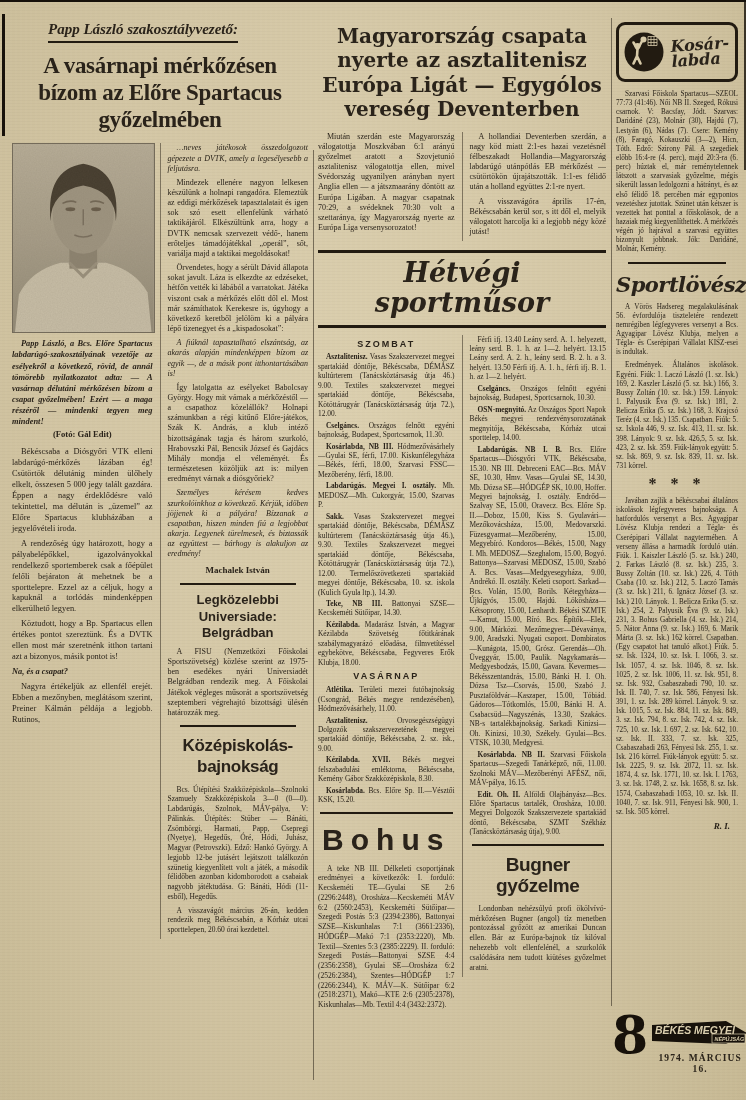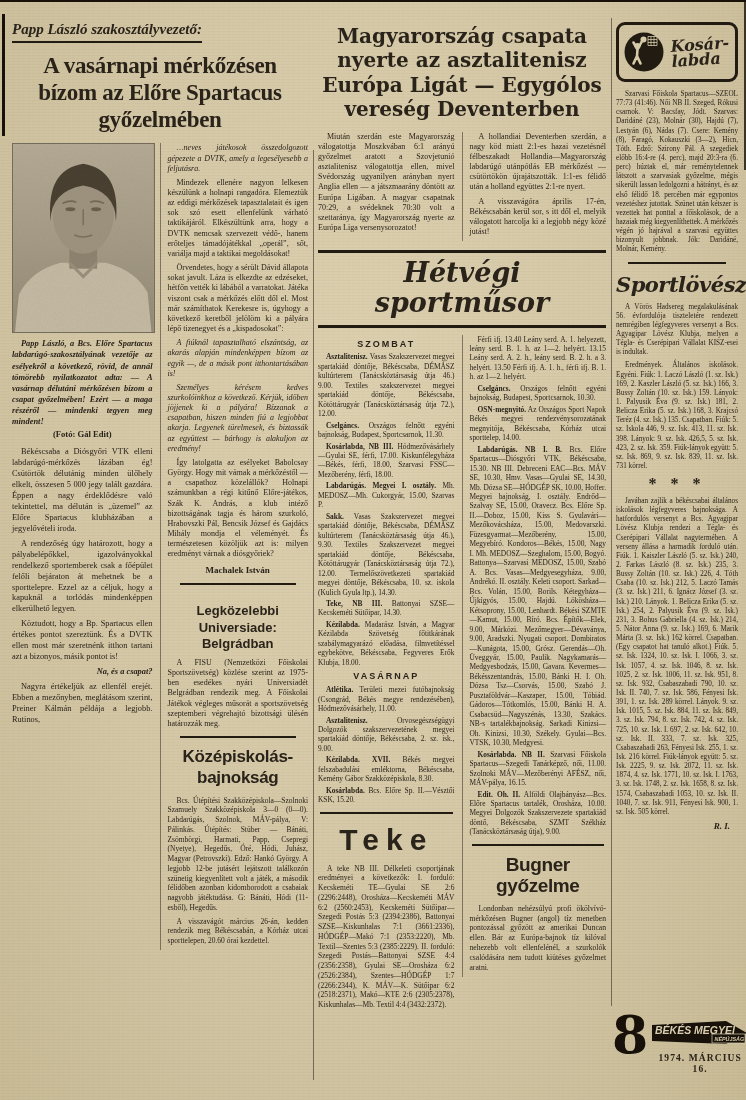--- a/index.html
+++ b/index.html
@@ -23,31 +23,31 @@
 
   .cols{display:flex;align-items:flex-start;}
   .cols .col{flex:1 1 0;min-width:0;}
   .cols .col + .col{border-left:1px solid rgba(40,32,22,.5);padding-left:7px;margin-left:7px;}
 
   p{margin:0 0 4px;text-align:justify;text-indent:9px;}
   .hr{border:0;border-top:2px solid #221b11;margin:7px 12px;}
   .hr-wide{border:0;border-top:2px solid #221b11;margin:7px 2px;}
 
   .kicker{font:italic bold 15px/1.2 "Liberation Serif",serif;border-bottom:2px solid #221b11;
-    padding-bottom:3px;margin-bottom:7px;display:inline-block;}
+    padding-bottom:3px;margin-bottom:7px;display:inline-block;margin-left:36px;}
   .head-left{font:bold 23px/1.18 "Liberation Serif",serif;text-align:center;margin:2px 4px 10px;letter-spacing:-.3px;}
   .photo{display:block;width:100%;height:188px;margin:0 0 5px;border:1px solid rgba(40,32,22,.4);background:#a79d88;}
   .caption{font:italic bold 8.4px/1.32 "Liberation Serif",serif;text-align:justify;text-indent:9px;margin-bottom:2px;}
   .credit{font:bold 8.6px/1.2 "Liberation Serif",serif;text-align:center;text-indent:0;margin:2px 0 8px;}
   .t1{font-size:8.4px;line-height:1.3;}
   .t2{font-size:8px;line-height:1.27;}
-  .q{font-weight:bold;font-style:italic;text-align:right;text-indent:0;}
+  .q{font-weight:bold;font-style:italic;text-align:left;text-indent:0;}
   .ital{font-style:italic;}
   .sig{font:bold 9px/1.2 "Liberation Serif",serif;text-align:center;text-indent:0;margin:6px 0 4px;}
-  .h-uni{font:bold 13px/1.25 "Liberation Sans",sans-serif;text-align:center;margin:18px 0 6px;}
+  .h-uni{font:bold 13px/1.25 "Liberation Sans",sans-serif;text-align:center;margin:7px 0 6px;}
   .h-school{font:bold 17px/1.22 "Liberation Sans",sans-serif;text-align:center;margin:9px 0 7px;letter-spacing:-.3px;}
   .small{font-size:7.5px;line-height:1.3;}
 
   .head-mid{font:bold 20px/1.22 "DejaVu Serif",serif;text-align:center;margin:4px 2px 10px;}
   .musor-wrap{border-top:3px solid #221b11;border-bottom:3px solid #221b11;margin:9px 0 7px;padding:5px 0 7px;}
   .musor-title{font:italic 600 27px/1.1 "DejaVu Serif",serif;text-align:center;}
   .day{font:bold 9px/1.2 "Liberation Sans",sans-serif;text-align:center;letter-spacing:2px;margin:4px 0 3px;}
   .entry{font-size:7.4px;line-height:1.28;text-align:justify;text-indent:8px;margin:0 0 2px;}
   .h-teke{font:bold 30px/1 "Liberation Sans",sans-serif;letter-spacing:7px;text-align:center;margin:11px 0 9px;}
   .teke-body{font-size:7.5px;line-height:1.3;}
@@ -113,22 +113,22 @@
         <p class="t1">A rendezőség úgy határozott, hogy a pályabelépőkkel, igazolványokkal rendelkező sportemberek csak a főépület felőli bejáraton át mehetnek be a sporttelepre. Ezzel az a céljuk, hogy a kapuknál a torlódás mindenképpen elkerülhető legyen.</p>
         <p class="t1">Köztudott, hogy a Bp. Spartacus ellen értékes pontot szereztünk. És a DVTK ellen most már szeretnénk itthon tartani azt a bizonyos, másik pontot is!</p>
         <p class="t1 q">Na, és a csapat?</p>
         <p class="t1">Nagyra értékeljük az ellenfél erejét. Ebben a mezőnyben, meglátásom szerint, Preiner Kálmán példája a legjobb. Rutinos,</p>
       </div>
       <div class="col">
         <p class="t2 ital">…neves játékosok összedolgozott gépezete a DVTK, amely a legesélyesebb a feljutásra.</p>
         <p class="t2">Mindezek ellenére nagyon lelkesen készülünk a holnapi rangadóra. Elemeztük az eddigi mérkőzések tapasztalatait és igen sok szó esett ellenfelünk várható taktikájáról. Elkészültünk arra, hogy a DVTK nemcsak szervezett védő-, hanem erőteljes támadójátékkal „operál”, sőt, variálja majd a taktikai megoldásokat!</p>
         <p class="t2">Örvendetes, hogy a sérült Dávid állapota sokat javult. Láza is elkezdte az edzéseket, hétfőn vették ki lábából a varratokat. Játéka viszont csak a mérkőzés előtt dől el. Most már számíthatok Kerekesre is, úgyhogy a következő keretből jelölöm ki a pályára lépő tizenegyet és a „kispadosokat”:</p>
         <p class="t2 ital">A fiúknál tapasztalható elszántság, az akarás alapján mindenképpen bízom az egyik —, de a másik pont itthontartásában is!</p>
+        <p class="t2">Így latolgatta az esélyeket Babolcsay György. Hogy mit várnak a mérkőzéstől — a csapathoz közelállók? Holnapi számunkban a régi kitűnő Előre-játékos, Szák K. András, a klub intéző bizottságának tagja és három szurkoló, Hrabovszki Pál, Bencsik József és Gajdács Mihály mondja el véleményét. És természetesen közöljük azt is: milyen eredményt várnak a diósgyőriek?</p>
         <p class="t2 ital">Személyes kérésem kedves szurkolóinkhoz a következő. Kérjük, időben jöjjenek ki a pályára! Bízzanak a csapatban, hiszen minden fiú a legjobbat akarja. Legyenek türelmesek, és biztassák az együttest — bárhogy is alakuljon az eredmény!</p>
-        <p class="t2">Így latolgatta az esélyeket Babolcsay György. Hogy mit várnak a mérkőzéstől — a csapathoz közelállók? Holnapi számunkban a régi kitűnő Előre-játékos, Szák K. András, a klub intéző bizottságának tagja és három szurkoló, Hrabovszki Pál, Bencsik József és Gajdács Mihály mondja el véleményét. És természetesen közöljük azt is: milyen eredményt várnak a diósgyőriek?</p>
         <p class="sig">Machalek István</p>
         <hr class="hr">
         <h3 class="h-uni">Legközelebbi Universiade: Belgrádban</h3>
         <p class="t2">A FISU (Nemzetközi Főiskolai Sportszövetség) közlése szerint az 1975-ben esedékes nyári Universiadét Belgrádban rendezik meg. A Főiskolai Játékok végleges műsorát a sportszövetség szeptemberi végrehajtó bizottsági ülésén határozzák meg.</p>
         <hr class="hr">
         <h3 class="h-school">Középiskolás-bajnokság</h3>
         <p class="small">Bcs. Útépítési Szakközépiskola—Szolnoki Szamuely Szakközépiskola 3—0 (0—0). Labdarúgás, Szolnok, MÁV-pálya, V: Pálinkás. Útépítés: Stüber — Bánáti, Zsömbörgi, Harmati, Papp, Csepregi (Nyetye), Hegedűs, Óré, Hódi, Juhász, Magyar (Petrovszki). Edző: Hankó György. A legjobb 12-be jutásért lejátszott találkozón szünetig kiegyenlített volt a játék, a második félidőben azonban kidomborodott a csabaiak nagyobb játéktudása. G: Bánáti, Hódi (11-esből), Hegedűs.</p>
         <p class="small">A visszavágót március 26-án, kedden rendezik meg Békéscsabán, a Kórház utcai sporttelepen, 20.60 órai kezdettel.</p>
       </div>
     </div>
@@ -157,21 +157,21 @@
         <p class="entry"><b>Labdarúgás. Megyei I. osztály.</b> <span>Mh. MEDOSZ—Mh. Cukorgyár, 15.00, Szarvas P.</span></p>
         <p class="entry"><b>Sakk.</b> <span>Vasas Szakszervezet megyei spartakiád döntője, Békéscsaba, DÉMÁSZ kultúrterem (Tanácsköztársaság útja 46.), 9.30. Textiles Szakszervezet megyei spartakiád döntője, Békéscsaba, Kötöttárugyár (Tanácsköztársaság útja 72.), 12.00. Termelőszövetkezeti spartakiád megyei döntője, Békéscsaba, 10. sz. iskola (Kulich Gyula ltp.), 14.30.</span></p>
         <p class="entry"><b>Teke, NB III.</b> <span>Battonyai SZSE—Kecskeméti Sütőipar, 14.30.</span></p>
         <p class="entry"><b>Kézilabda.</b> <span>Madarász István, a Magyar Kézilabda Szövetség főtitkárának szabálymagyarázó előadása, filmvetítéssel egybekötve, Békéscsaba, Fegyveres Erők Klubja, 18.00.</span></p>
         <div class="day">VASÁRNAP</div>
         <p class="entry"><b>Atlétika.</b> <span>Területi mezei futóbajnokság (Csongrád, Békés megye rendezésében), Hódmezővásárhely, 11.00.</span></p>
         <p class="entry"><b>Asztalitenisz.</b> <span>Orvosegészségügyi Dolgozók szakszervezetének megyei spartakiád döntője, Békéscsaba, 2. sz. isk., 9.00.</span></p>
         <p class="entry"><b>Kézilabda. XVII.</b> <span>Békés megyei felszabadulási emléktorna, Békéscsaba, Kemény Gábor Szakközépiskola, 8.30.</span></p>
         <p class="entry"><b>Kosárlabda.</b> <span>Bcs. Előre Sp. II.—Vésztői KSK, 15.20.</span></p>
         <hr class="hr-wide">
-        <h3 class="h-teke">Teke</h3>
+        <h3 class="h-teke">Bohus</h3>
         <p class="teke-body">A teke NB III. Délkeleti csoportjának eredményei a következők: I. forduló: Kecskeméti TE—Gyulai SE 2:6 (2296:2448), Orosháza—Kecskeméti MÁV 6:2 (2560:2453), Kecskeméti Sütőipar—Szegedi Postás 5:3 (2394:2386), Battonyai SZSE—Kiskunhalas 7:1 (3661:2336), HÓDGÉP—Makó 7:1 (2353:2220), Mb. Textil—Szentes 5:3 (2385:2229). II. forduló: Szegedi Postás—Battonyai SZSE 4:4 (2356:2358), Gyulai SE—Orosháza 6:2 (2526:2384), Szentes—HÓDGÉP 1:7 (2266:2344), K. MÁV—K. Sütőipar 6:2 (2518:2371), Makó—KTE 2:6 (2305:2378), Kiskunhalas—Mb. Textil 4:4 (3432:2372).</p>
       </div>
       <div class="col">
         <p class="entry"><b></b> <span>Férfi ifj. 13.40 Leány serd. A. 1. helyezett, leány serd. B. 1. h. az 1—2. helyért. 13.15 Leány serd. A. 2. h., leány serd. B. 2. h. a 3. helyért. 13.50 Férfi ifj. A. 1. h., férfi ifj. B. 1. h. az 1—2. helyért.</span></p>
         <p class="entry"><b>Cselgáncs.</b> <span>Országos felnőtt egyéni bajnokság, Budapest, Sportcsarnok, 10.30.</span></p>
         <p class="entry"><b>OSN-megnyitó.</b> <span>Az Országos Sport Napok Békés megyei rendezvénysorozatának megnyitója, Békéscsaba, Kórház utcai sporttelep, 14.00.</span></p>
         <p class="entry"><b>Labdarúgás. NB I. B.</b> <span>Bcs. Előre Spartacus—Diósgyőri VTK, Békéscsaba, 15.30. NB III. Debreceni EAC—Bcs. MÁV SE, 10.30, Hmv. Vasas—Gyulai SE, 14.30, Mb. Dózsa SE—HÓDGÉP SK, 10.00, Hoffer. Megyei bajnokság, I. osztály. Endrőd—Szalvay SE, 15.00, Oravecz. Bcs. Előre Sp. II.—Doboz, 15.00, Kiss S. Gyulavári—Mezőkovácsháza, 15.00, Medovarszki. Füzesgyarmat—Mezőberény, 15.00, Megyebíró. Kondoros—Békés, 15.00, Nagy I. Mh. MEDOSZ—Szeghalom, 15.00, Bogyó. Battonya—Szarvasi MEDOSZ, 15.00, Szabó A. Bcs. Vasas—Medgyesegyháza, 9.00, Andrékó. II. osztály. Keleti csoport. Sarkad—Bcs. Volán, 15.00, Borils. Kétegyháza—Újkígyós, 15.00, Hajdú. Lökösháza—Kétsoprony, 15.00, Lenhardt. Békési SZMTE—Kamut, 15.00, Bíró. Bcs. Építők—Elek, 9.00, Márközi. Mezőmegyer—Dévaványa, 9.00, Aradszki. Nyugati csoport. Dombiratos—Kunágota, 15.00, Grósz. Gerendás—Oh. Üveggyár, 15.00, Paulik. Nagykamarás—Medgyesbodzás, 15.00, Gavara. Kevermes—Békésszentandrás, 15.00, Bánki H. I. Oh. Dózsa Tsz—Csorvás, 15.00, Szabó J. Pusztaföldvár—Kaszaper, 15.00, Tóbiád. Gádoros—Tótkomlós, 15.00, Bánki H. A. Csabacsüd—Nagyszénás, 13.30, Szakács. NB-s tartalékbajnokság. Sarkadi Kinizsi—Oh. Kinizsi, 10.30, Székely. Gyulai—Bcs. VTSK, 10.30, Medgyesi.</span></p>
         <p class="entry"><b>Kosárlabda. NB II.</b> <span>Szarvasi Főiskola Spartacus—Szegedi Tanárképző, női, 11.00. Szolnoki MÁV—Mezőberényi AFÉSZ, női, MÁV-pálya, 16.15.</span></p>
         <p class="entry"><b>Edit. Oh. II.</b> <span>Alföldi Olajbányász—Bcs. Előre Spartacus tartalék, Orosháza, 10.00. Megyei Dolgozók Szakszervezete spartakiád döntő, Békéscsaba, SZMT Székház (Tanácsköztársaság útja), 9.00.</span></p>
         <hr class="hr-wide">

